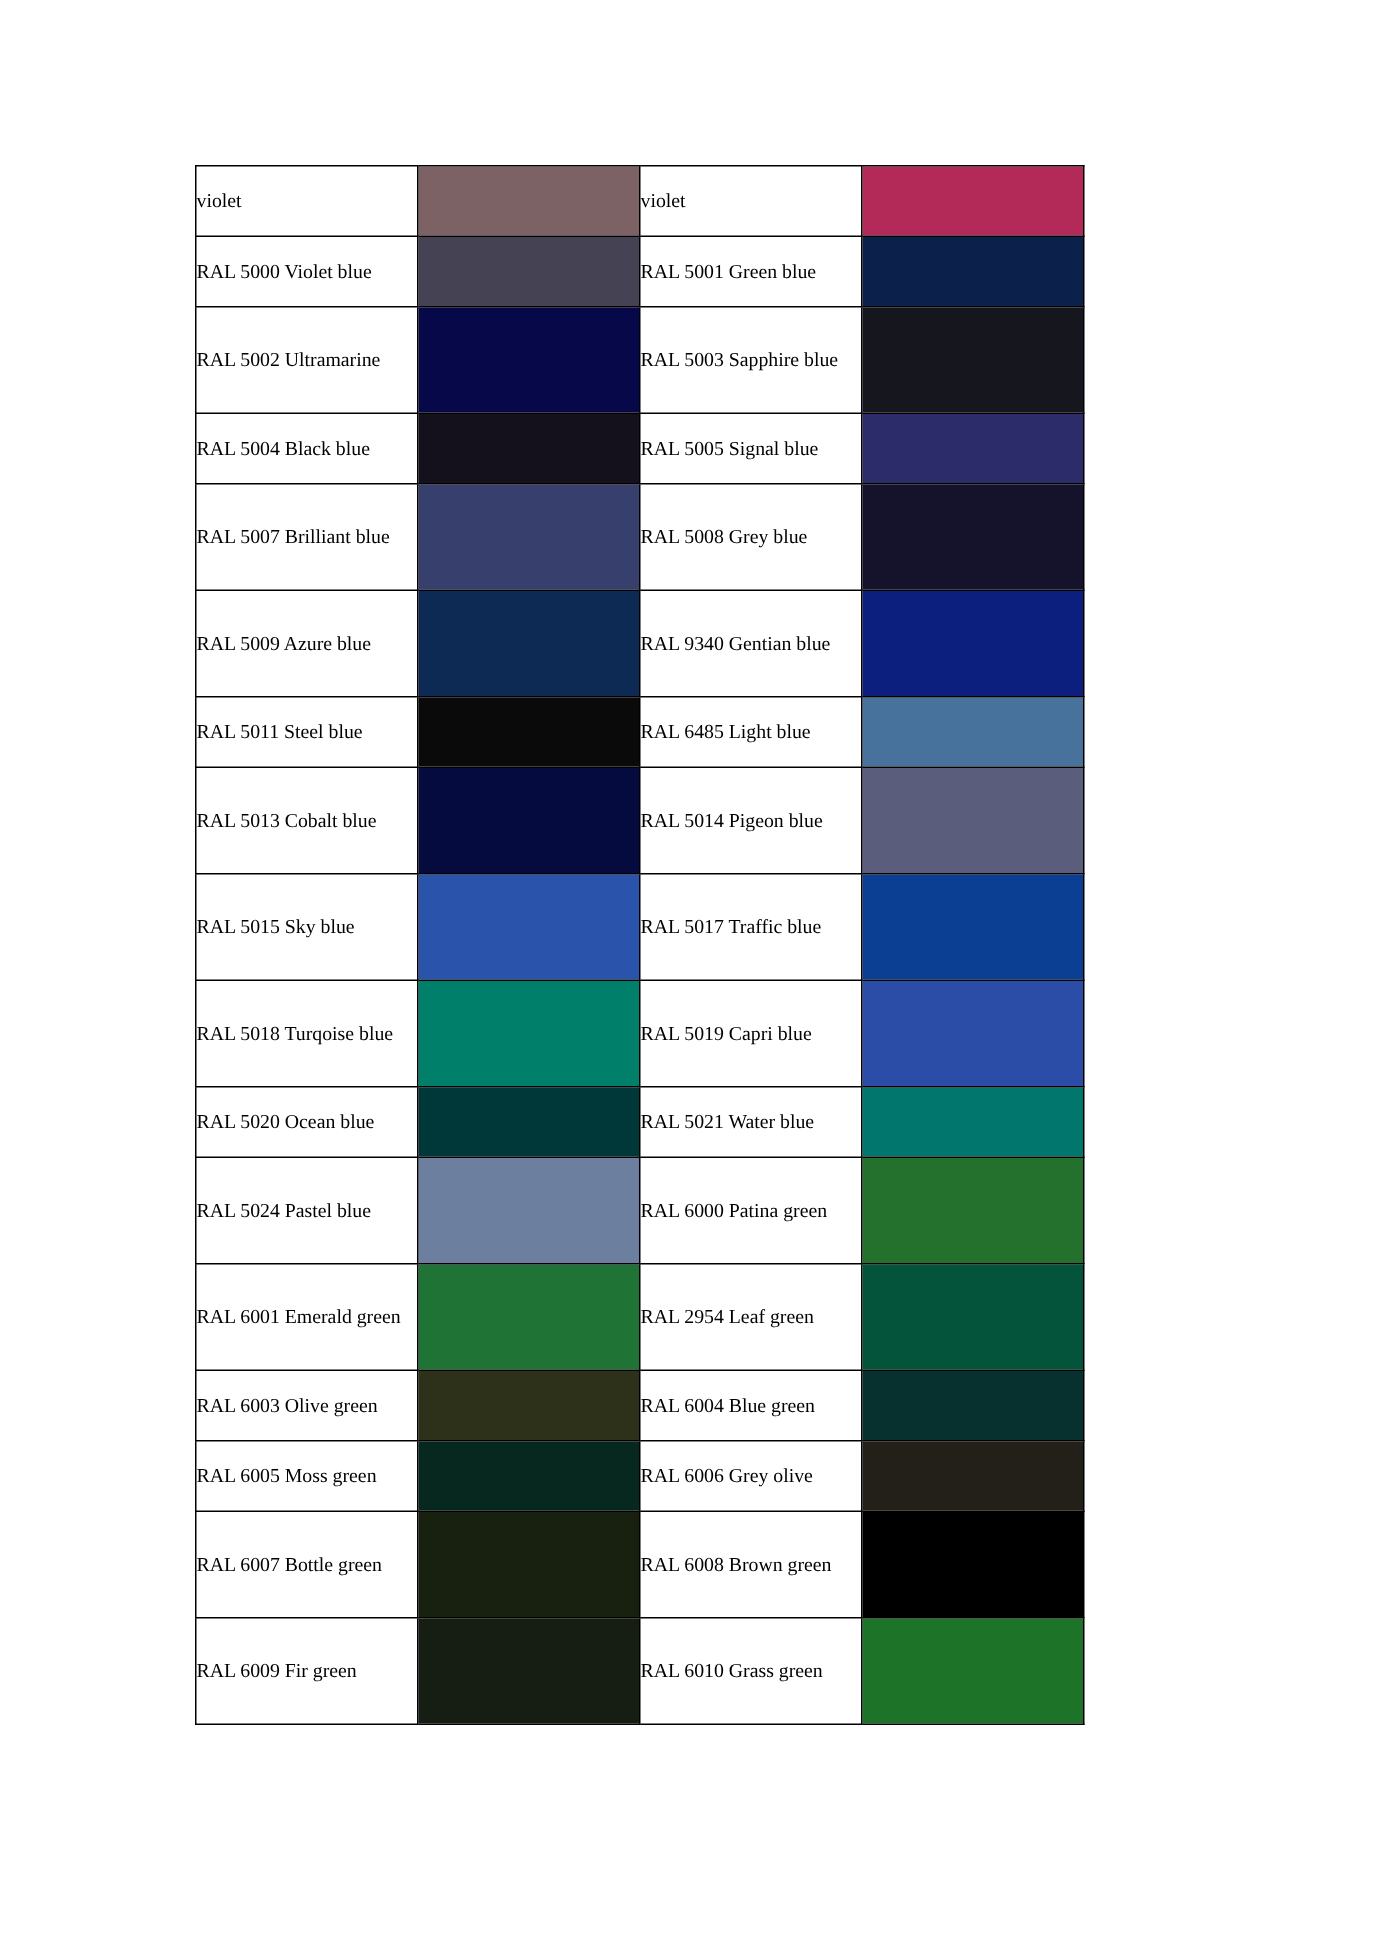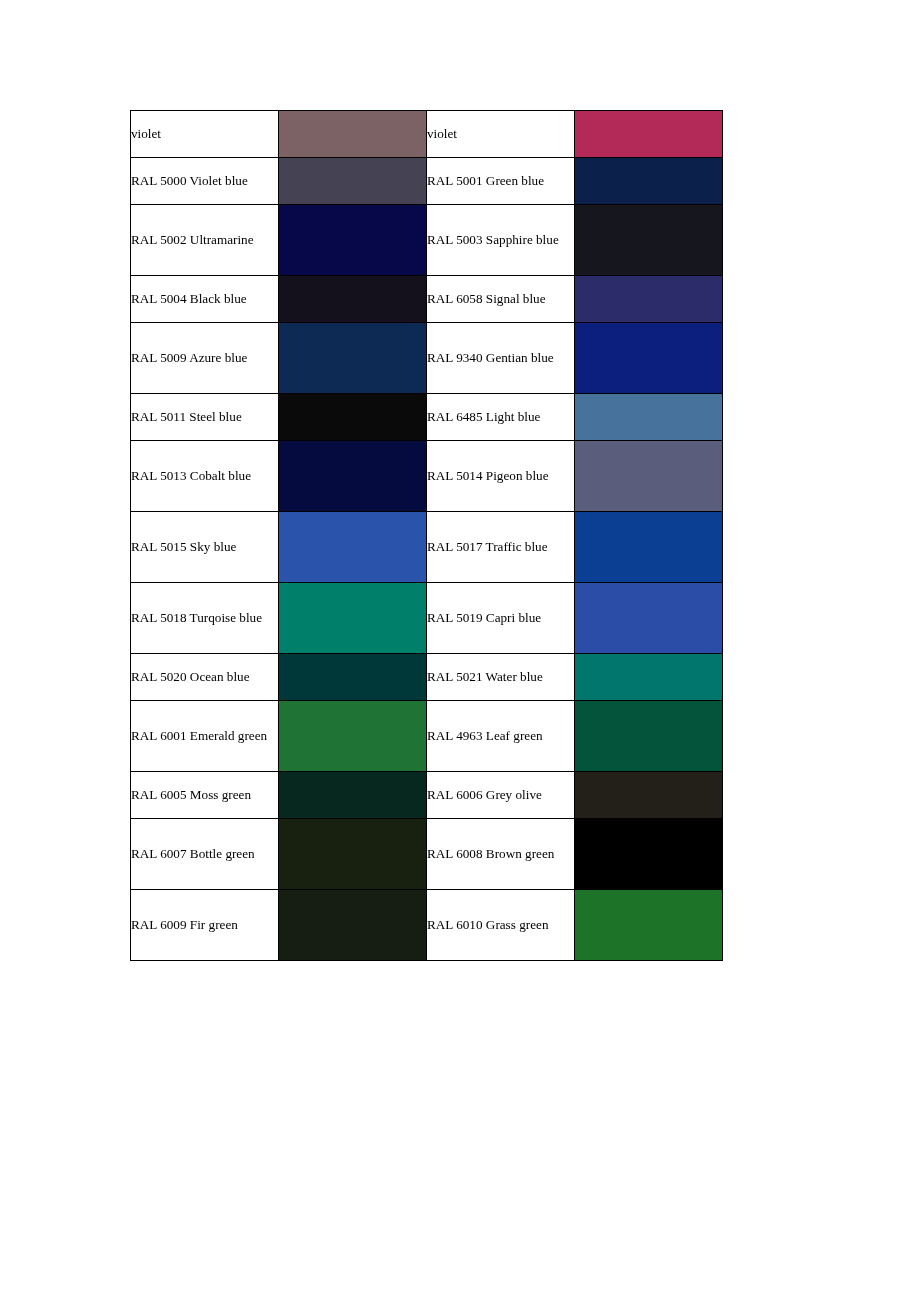--- a/index.html
+++ b/index.html
@@ -111,28 +111,42 @@
           </td>
         </tr>
         <tr class="row-1">
           <td class="label-cell">
             <span class="label-text">RAL 5004 Black blue</span>
           </td>
           <td class="swatch-cell">
             <span class="swatch" style="background-color: rgb(20, 17, 28);"></span>
           </td>
           <td class="label-cell">
-            <span class="label-text">RAL 6058 Signal blue</span>
+            <span class="label-text">RAL 5005 Signal blue</span>
           </td>
           <td class="swatch-cell">
             <span class="swatch" style="background-color: rgb(45, 44, 107);"></span>
           </td>
         </tr>
         <tr class="row-2">
           <td class="label-cell">
+            <span class="label-text">RAL 5007 Brilliant blue</span>
+          </td>
+          <td class="swatch-cell">
+            <span class="swatch" style="background-color: rgb(55, 64, 108);"></span>
+          </td>
+          <td class="label-cell">
+            <span class="label-text">RAL 5008 Grey blue</span>
+          </td>
+          <td class="swatch-cell">
+            <span class="swatch" style="background-color: rgb(20, 19, 43);"></span>
+          </td>
+        </tr>
+        <tr class="row-2">
+          <td class="label-cell">
             <span class="label-text">RAL 5009 Azure blue</span>
           </td>
           <td class="swatch-cell">
             <span class="swatch" style="background-color: rgb(13, 42, 85);"></span>
           </td>
           <td class="label-cell">
             <span class="label-text">RAL 9340 Gentian blue</span>
           </td>
           <td class="swatch-cell">
             <span class="swatch" style="background-color: rgb(13, 31, 126);"></span>
@@ -203,30 +217,58 @@
           </td>
           <td class="label-cell">
             <span class="label-text">RAL 5021 Water blue</span>
           </td>
           <td class="swatch-cell">
             <span class="swatch" style="background-color: rgb(0, 118, 109);"></span>
           </td>
         </tr>
         <tr class="row-2">
           <td class="label-cell">
+            <span class="label-text">RAL 5024 Pastel blue</span>
+          </td>
+          <td class="swatch-cell">
+            <span class="swatch" style="background-color: rgb(109, 127, 158);"></span>
+          </td>
+          <td class="label-cell">
+            <span class="label-text">RAL 6000 Patina green</span>
+          </td>
+          <td class="swatch-cell">
+            <span class="swatch" style="background-color: rgb(36, 112, 45);"></span>
+          </td>
+        </tr>
+        <tr class="row-2">
+          <td class="label-cell">
             <span class="label-text">RAL 6001 Emerald green</span>
           </td>
           <td class="swatch-cell">
             <span class="swatch" style="background-color: rgb(31, 115, 52);"></span>
           </td>
           <td class="label-cell">
-            <span class="label-text">RAL 4963 Leaf green</span>
+            <span class="label-text">RAL 2954 Leaf green</span>
           </td>
           <td class="swatch-cell">
             <span class="swatch" style="background-color: rgb(3, 84, 59);"></span>
+          </td>
+        </tr>
+        <tr class="row-1">
+          <td class="label-cell">
+            <span class="label-text">RAL 6003 Olive green</span>
+          </td>
+          <td class="swatch-cell">
+            <span class="swatch" style="background-color: rgb(46, 49, 25);"></span>
+          </td>
+          <td class="label-cell">
+            <span class="label-text">RAL 6004 Blue green</span>
+          </td>
+          <td class="swatch-cell">
+            <span class="swatch" style="background-color: rgb(7, 49, 47);"></span>
           </td>
         </tr>
         <tr class="row-1">
           <td class="label-cell">
             <span class="label-text">RAL 6005 Moss green</span>
           </td>
           <td class="swatch-cell">
             <span class="swatch" style="background-color: rgb(7, 40, 31);"></span>
           </td>
           <td class="label-cell">

